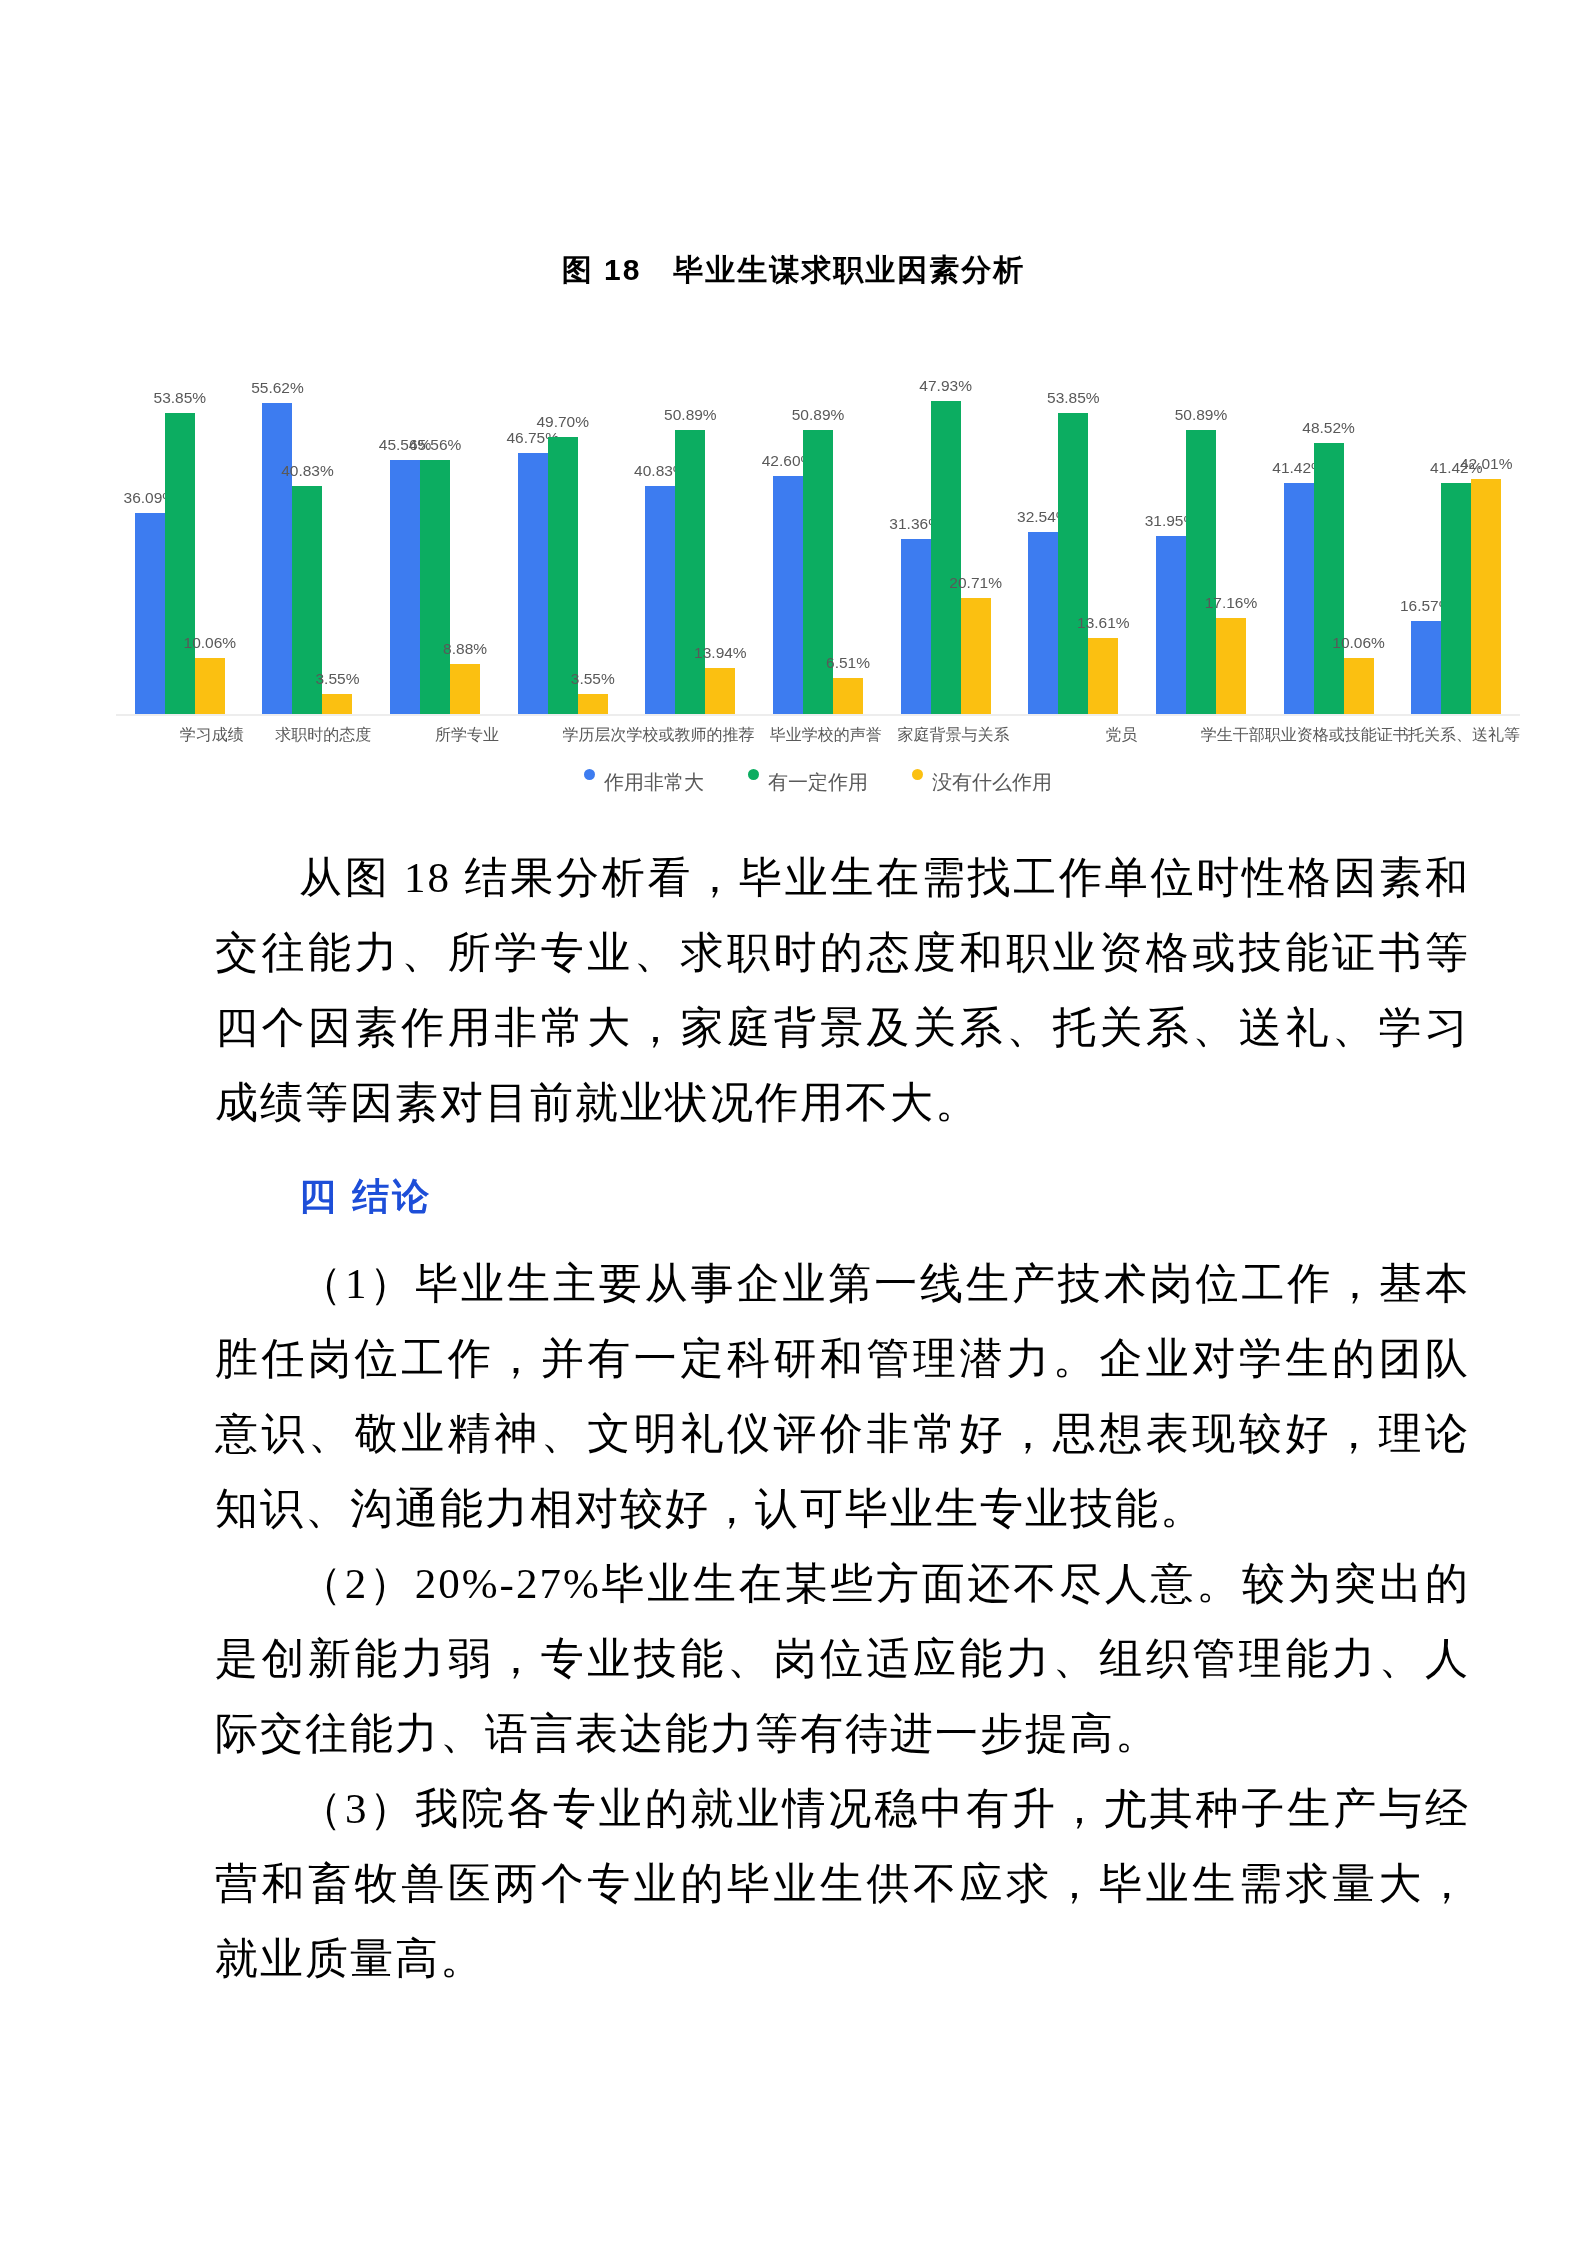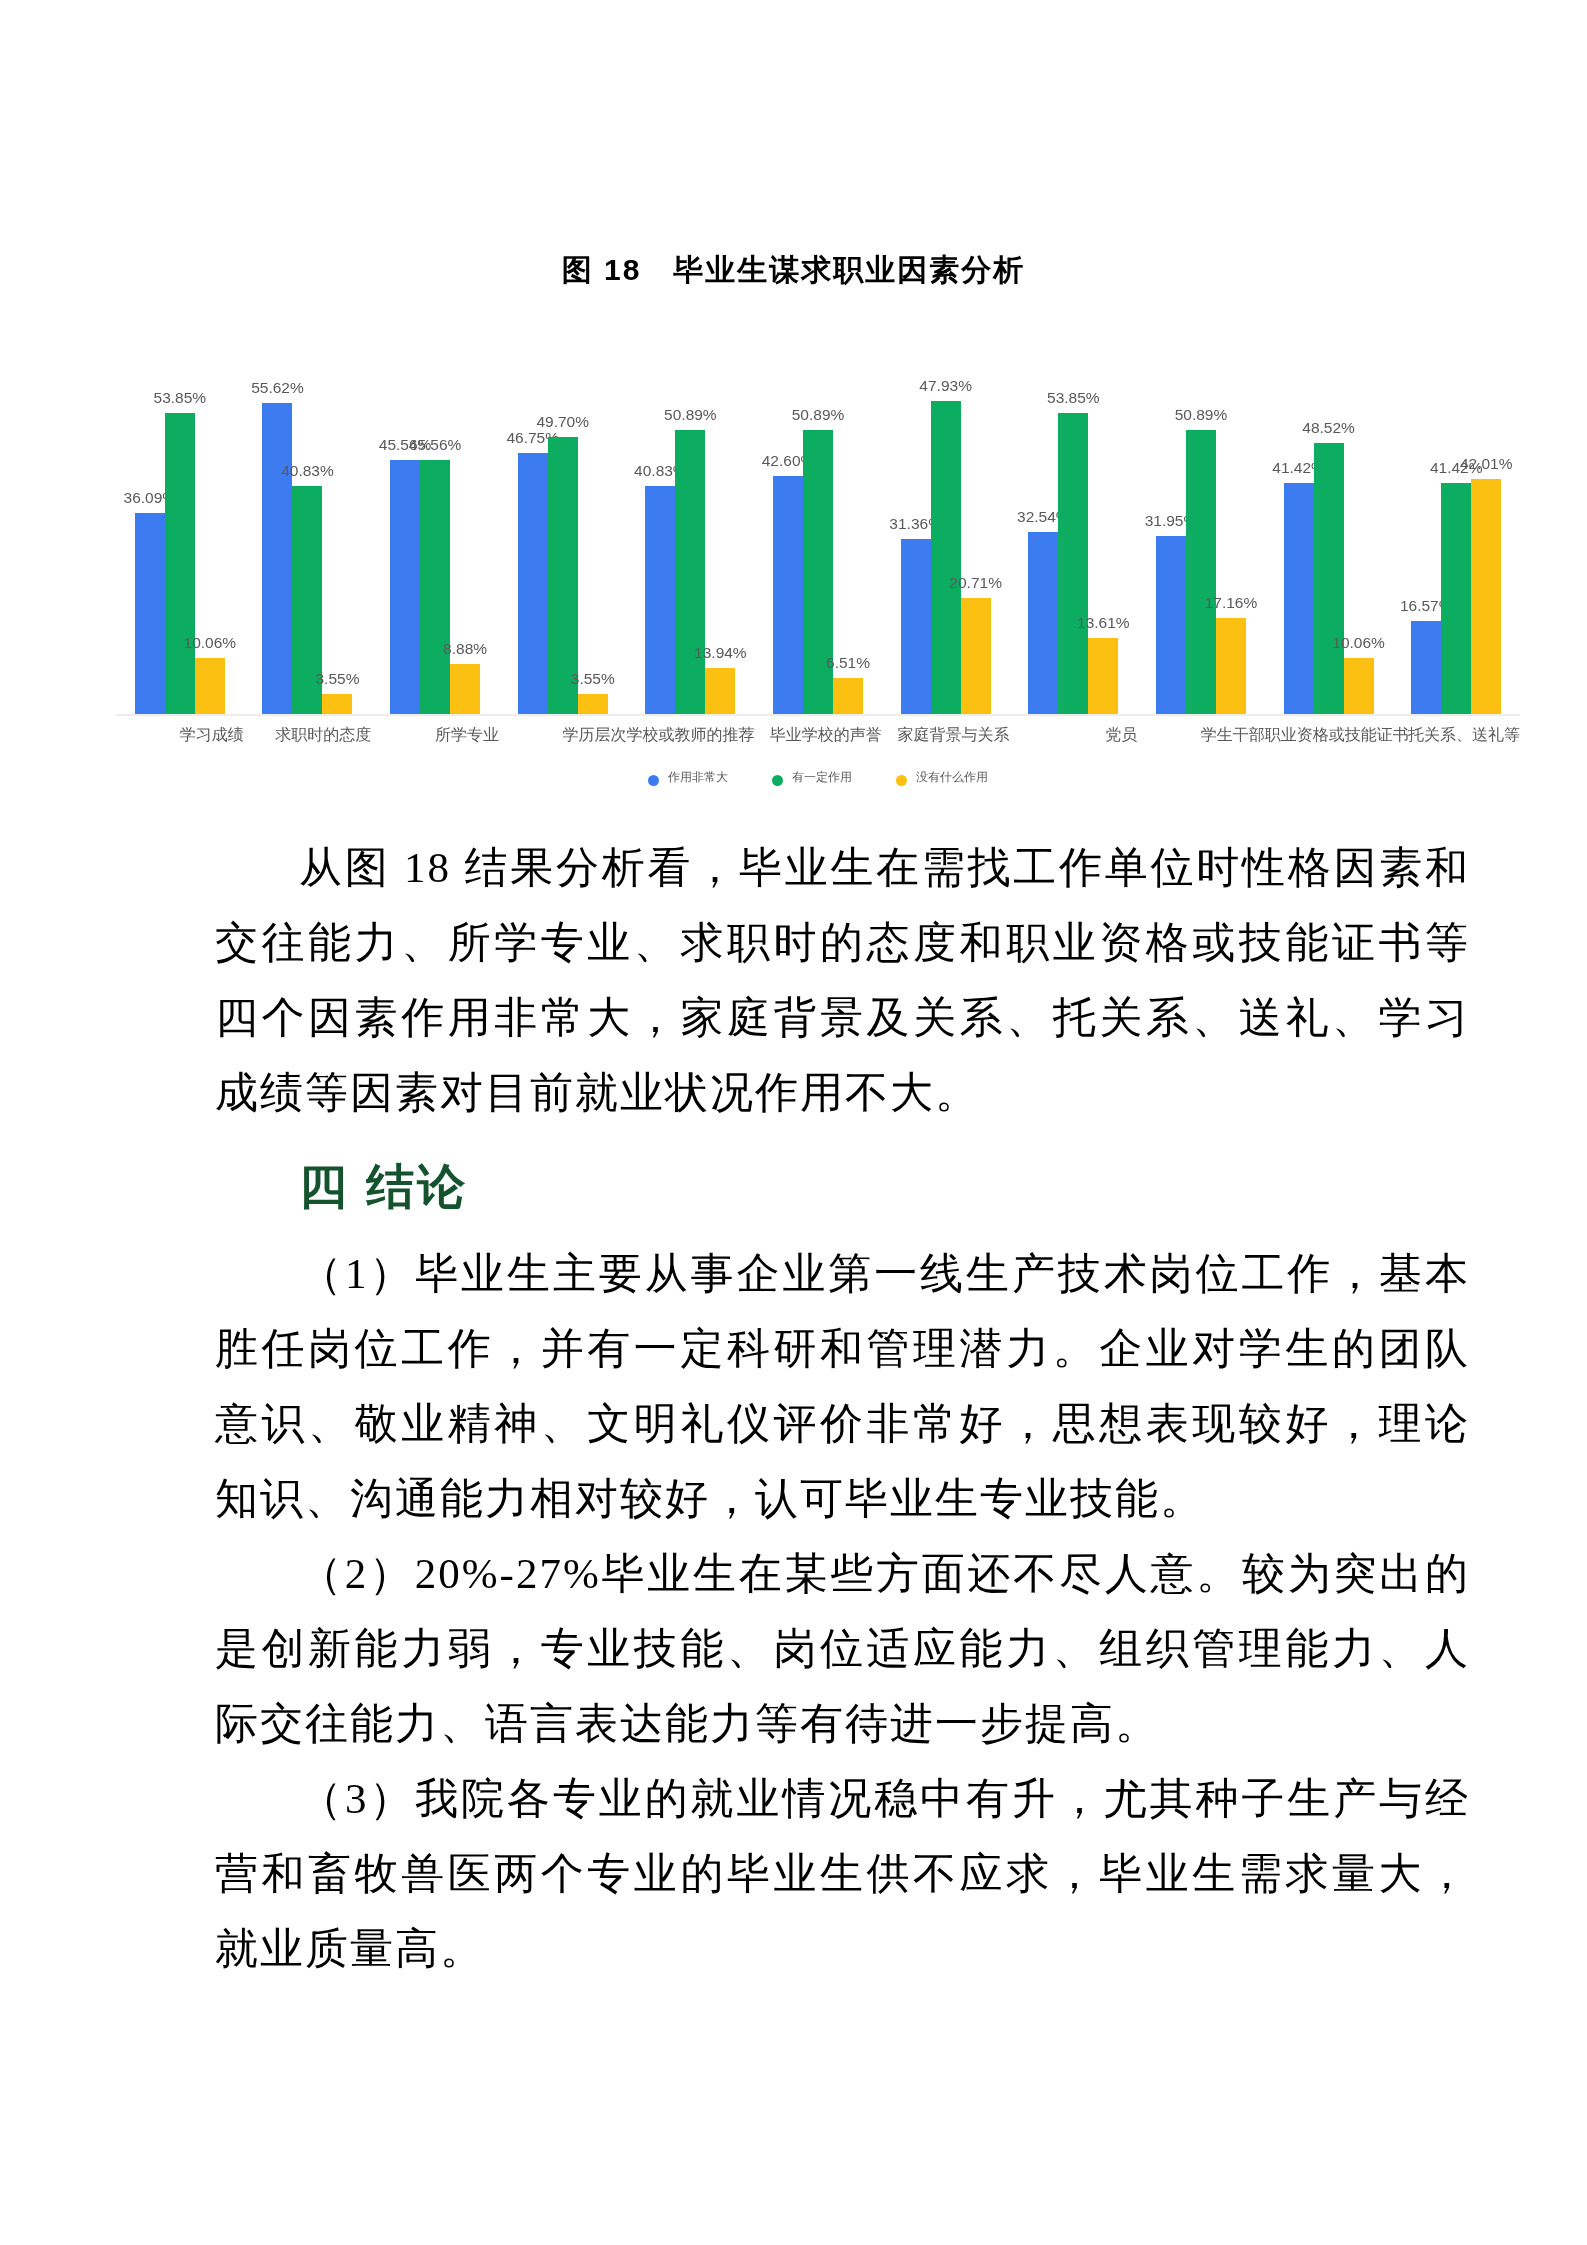--- a/index.html
+++ b/index.html
@@ -20,35 +20,35 @@
   .plot{margin-left:58px;display:flex;}
   .group{flex:1;display:flex;flex-direction:column;min-width:0;}
   .bars{height:335px;display:flex;align-items:flex-end;justify-content:center;border-bottom:2px solid #ededed;}
   .bar{position:relative;width:30px;}
   .bar-label{
     position:absolute;top:-24px;left:50%;transform:translateX(-50%);
     white-space:nowrap;font-size:15.5px;color:#595959;
   }
   .cat{height:34px;padding-top:9px;text-align:right;font-size:16px;color:#595959;white-space:nowrap;}
   .legend{margin-left:58px;margin-top:10px;display:flex;justify-content:center;gap:44px;}
-  .legend-item{display:flex;align-items:flex-end;gap:9px;font-size:12px;color:#595959;}
+  .legend-item{display:flex;align-items:flex-start;gap:9px;font-size:20px;color:#595959;}
   .legend-dot{width:11px;height:11px;border-radius:50%;flex:0 0 auto;}
   
   .body-text{
     margin:0 115px 0 215px;width:1255px;
     font-family:"Liberation Serif","DejaVu Serif",serif;
     font-size:43px;line-height:75px;letter-spacing:2px;color:#000;
     text-align:justify;text-justify:inter-ideograph;
   }
   .indent{text-indent:84px;}
   .intro{margin-top:44px;}
   .section-heading{
     margin:26px 115px 18px 215px;padding-left:84px;
     font-family:"Liberation Sans","DejaVu Sans",sans-serif;
-    font-size:48px;font-weight:bold;line-height:62px;color:#14532d;letter-spacing:3px;
+    font-size:37px;font-weight:bold;line-height:62px;color:#1d4ed8;letter-spacing:3px;
   }
 </style>
 </head>
 <body>
 
 <h2 class="figure-title">图 18　毕业生谋求职业因素分析</h2>
 
 <div class="chart">
   <div class="plot" id="plot">
       <div class="group">

